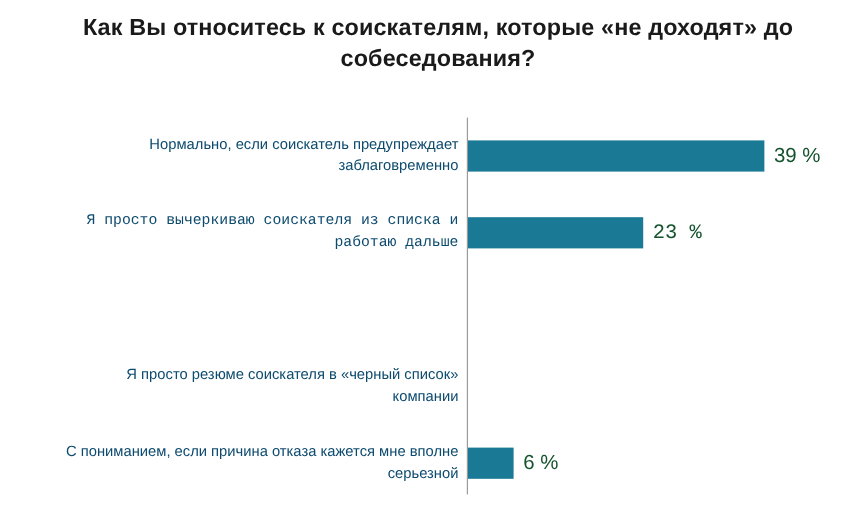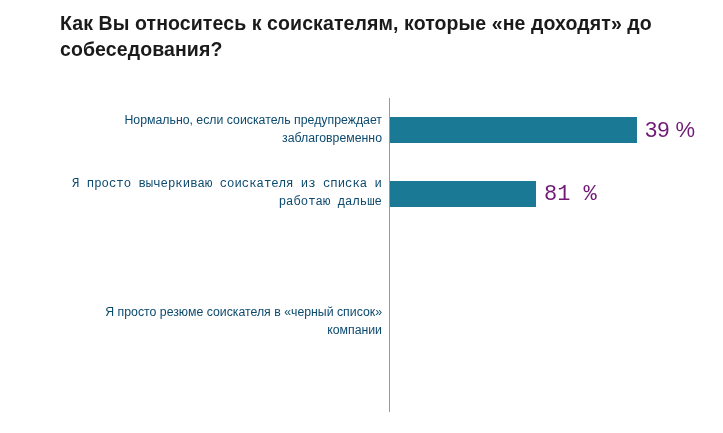--- a/index.html
+++ b/index.html
@@ -18,21 +18,21 @@
     position: relative;
     width: 723px;
     height: 433px;
     box-sizing: border-box;
   }
   .chart-title {
     position: absolute;
     left: 60px;
     top: 10px;
     width: 610px;
-    text-align: left;
+    text-align: center;
     font-size: 19.5px;
     font-weight: bold;
     line-height: 1.35;
     color: #1a1a1a;
     letter-spacing: 0.1px;
   }
   .plot {
     position: absolute;
     left: 0;
     top: 98px;
@@ -71,22 +71,22 @@
     transform: translateY(-50%);
     display: flex;
     align-items: center;
   }
   .bar {
     height: 26px;
     background: #1a7a96;
   }
   .bar-value {
     margin-left: 8px;
-    font-size: 22px;
-    color: #701a75;
+    font-size: 17px;
+    color: #14532d;
     white-space: nowrap;
   }
 </style>
 </head>
 <body>
 
 <div class="chart-wrap">
 
   <div class="chart-title">Как Вы относитесь к соискателям, которые «не доходят» до собеседования?</div>
 
@@ -98,24 +98,31 @@
       <div class="bar-area">
         <div class="bar" style="width:247px;"></div>
         <div class="bar-value">39 %</div>
       </div>
     </div>
 
     <div class="row" style="top:64px;font-family:Liberation Mono, monospace;">
       <div class="cat-label">Я просто вычеркиваю соискателя из списка и работаю дальше</div>
       <div class="bar-area">
         <div class="bar" style="width:146px;"></div>
-        <div class="bar-value">81 %</div>
+        <div class="bar-value">23 %</div>
       </div>
     </div>
 
 
     <div class="row" style="top:192px;">
       <div class="cat-label">Я просто резюме соискателя в «черный список» компании</div>
     </div>
 
+    <div class="row" style="top:256px;">
+      <div class="cat-label">С пониманием, если причина отказа кажется мне вполне серьезной</div>
+      <div class="bar-area">
+        <div class="bar" style="width:38px;"></div>
+        <div class="bar-value">6 %</div>
+      </div>
+    </div>
   </div>
 
 </div>
 
 </body></html>

